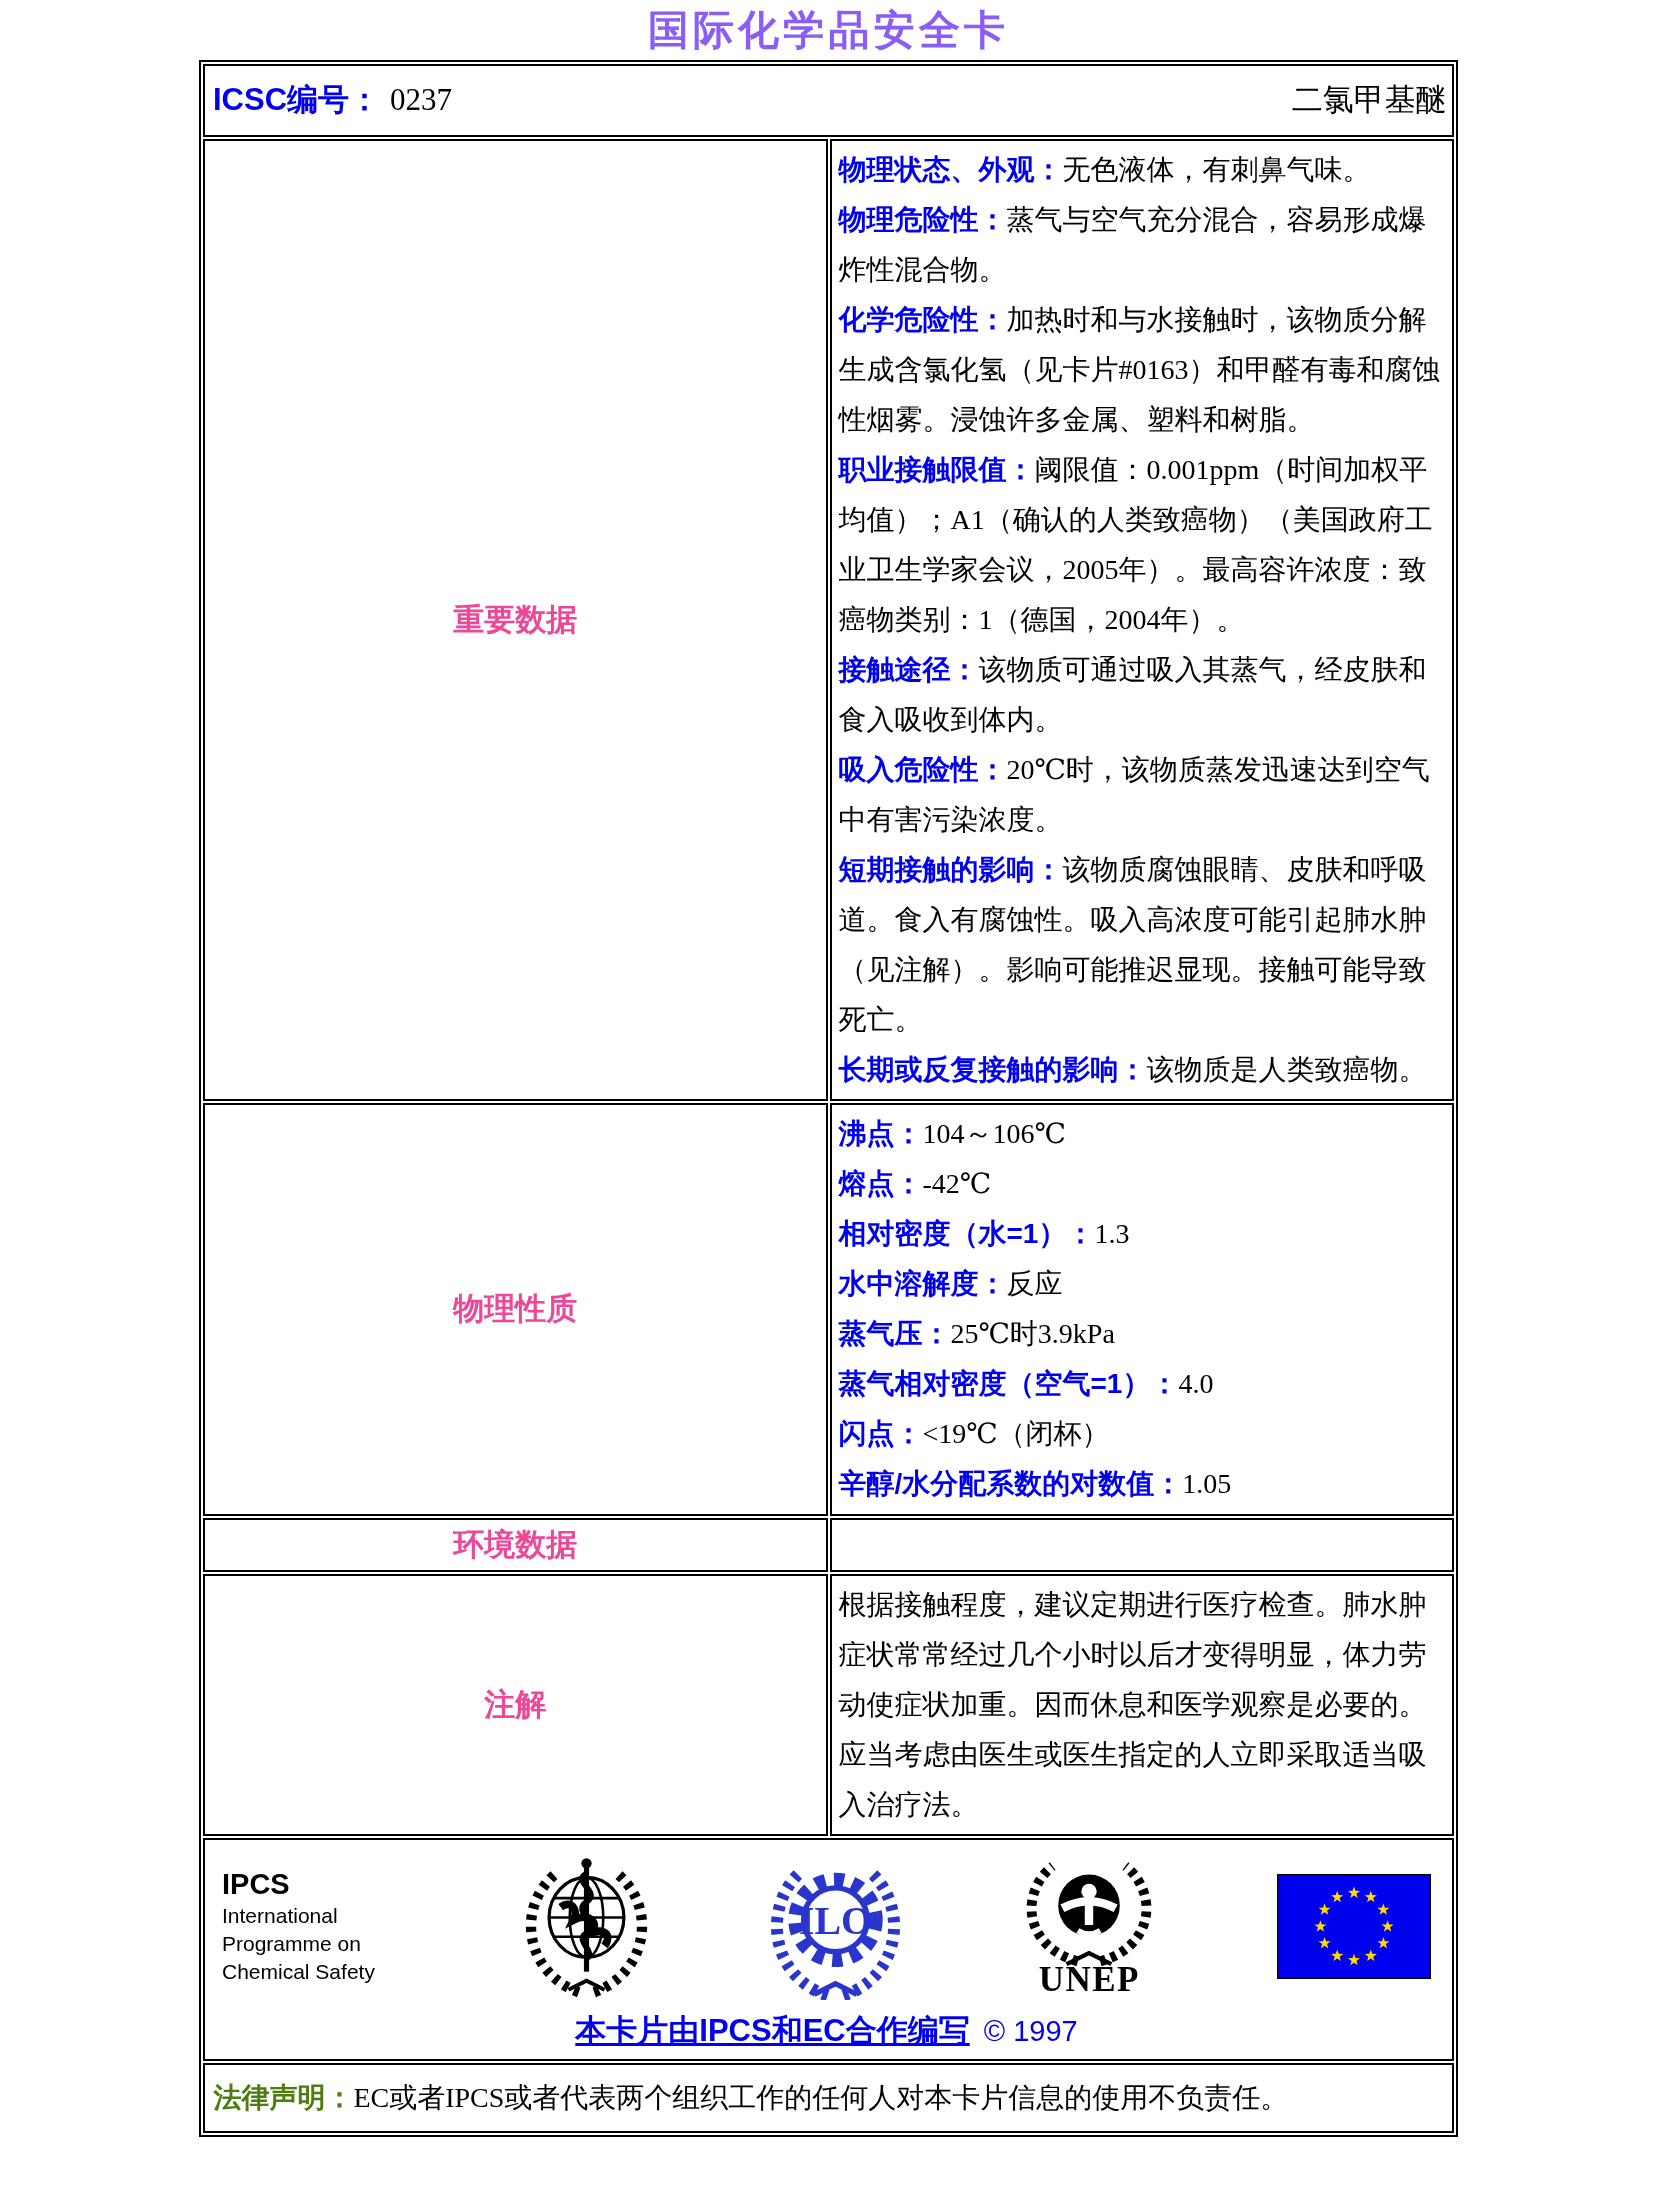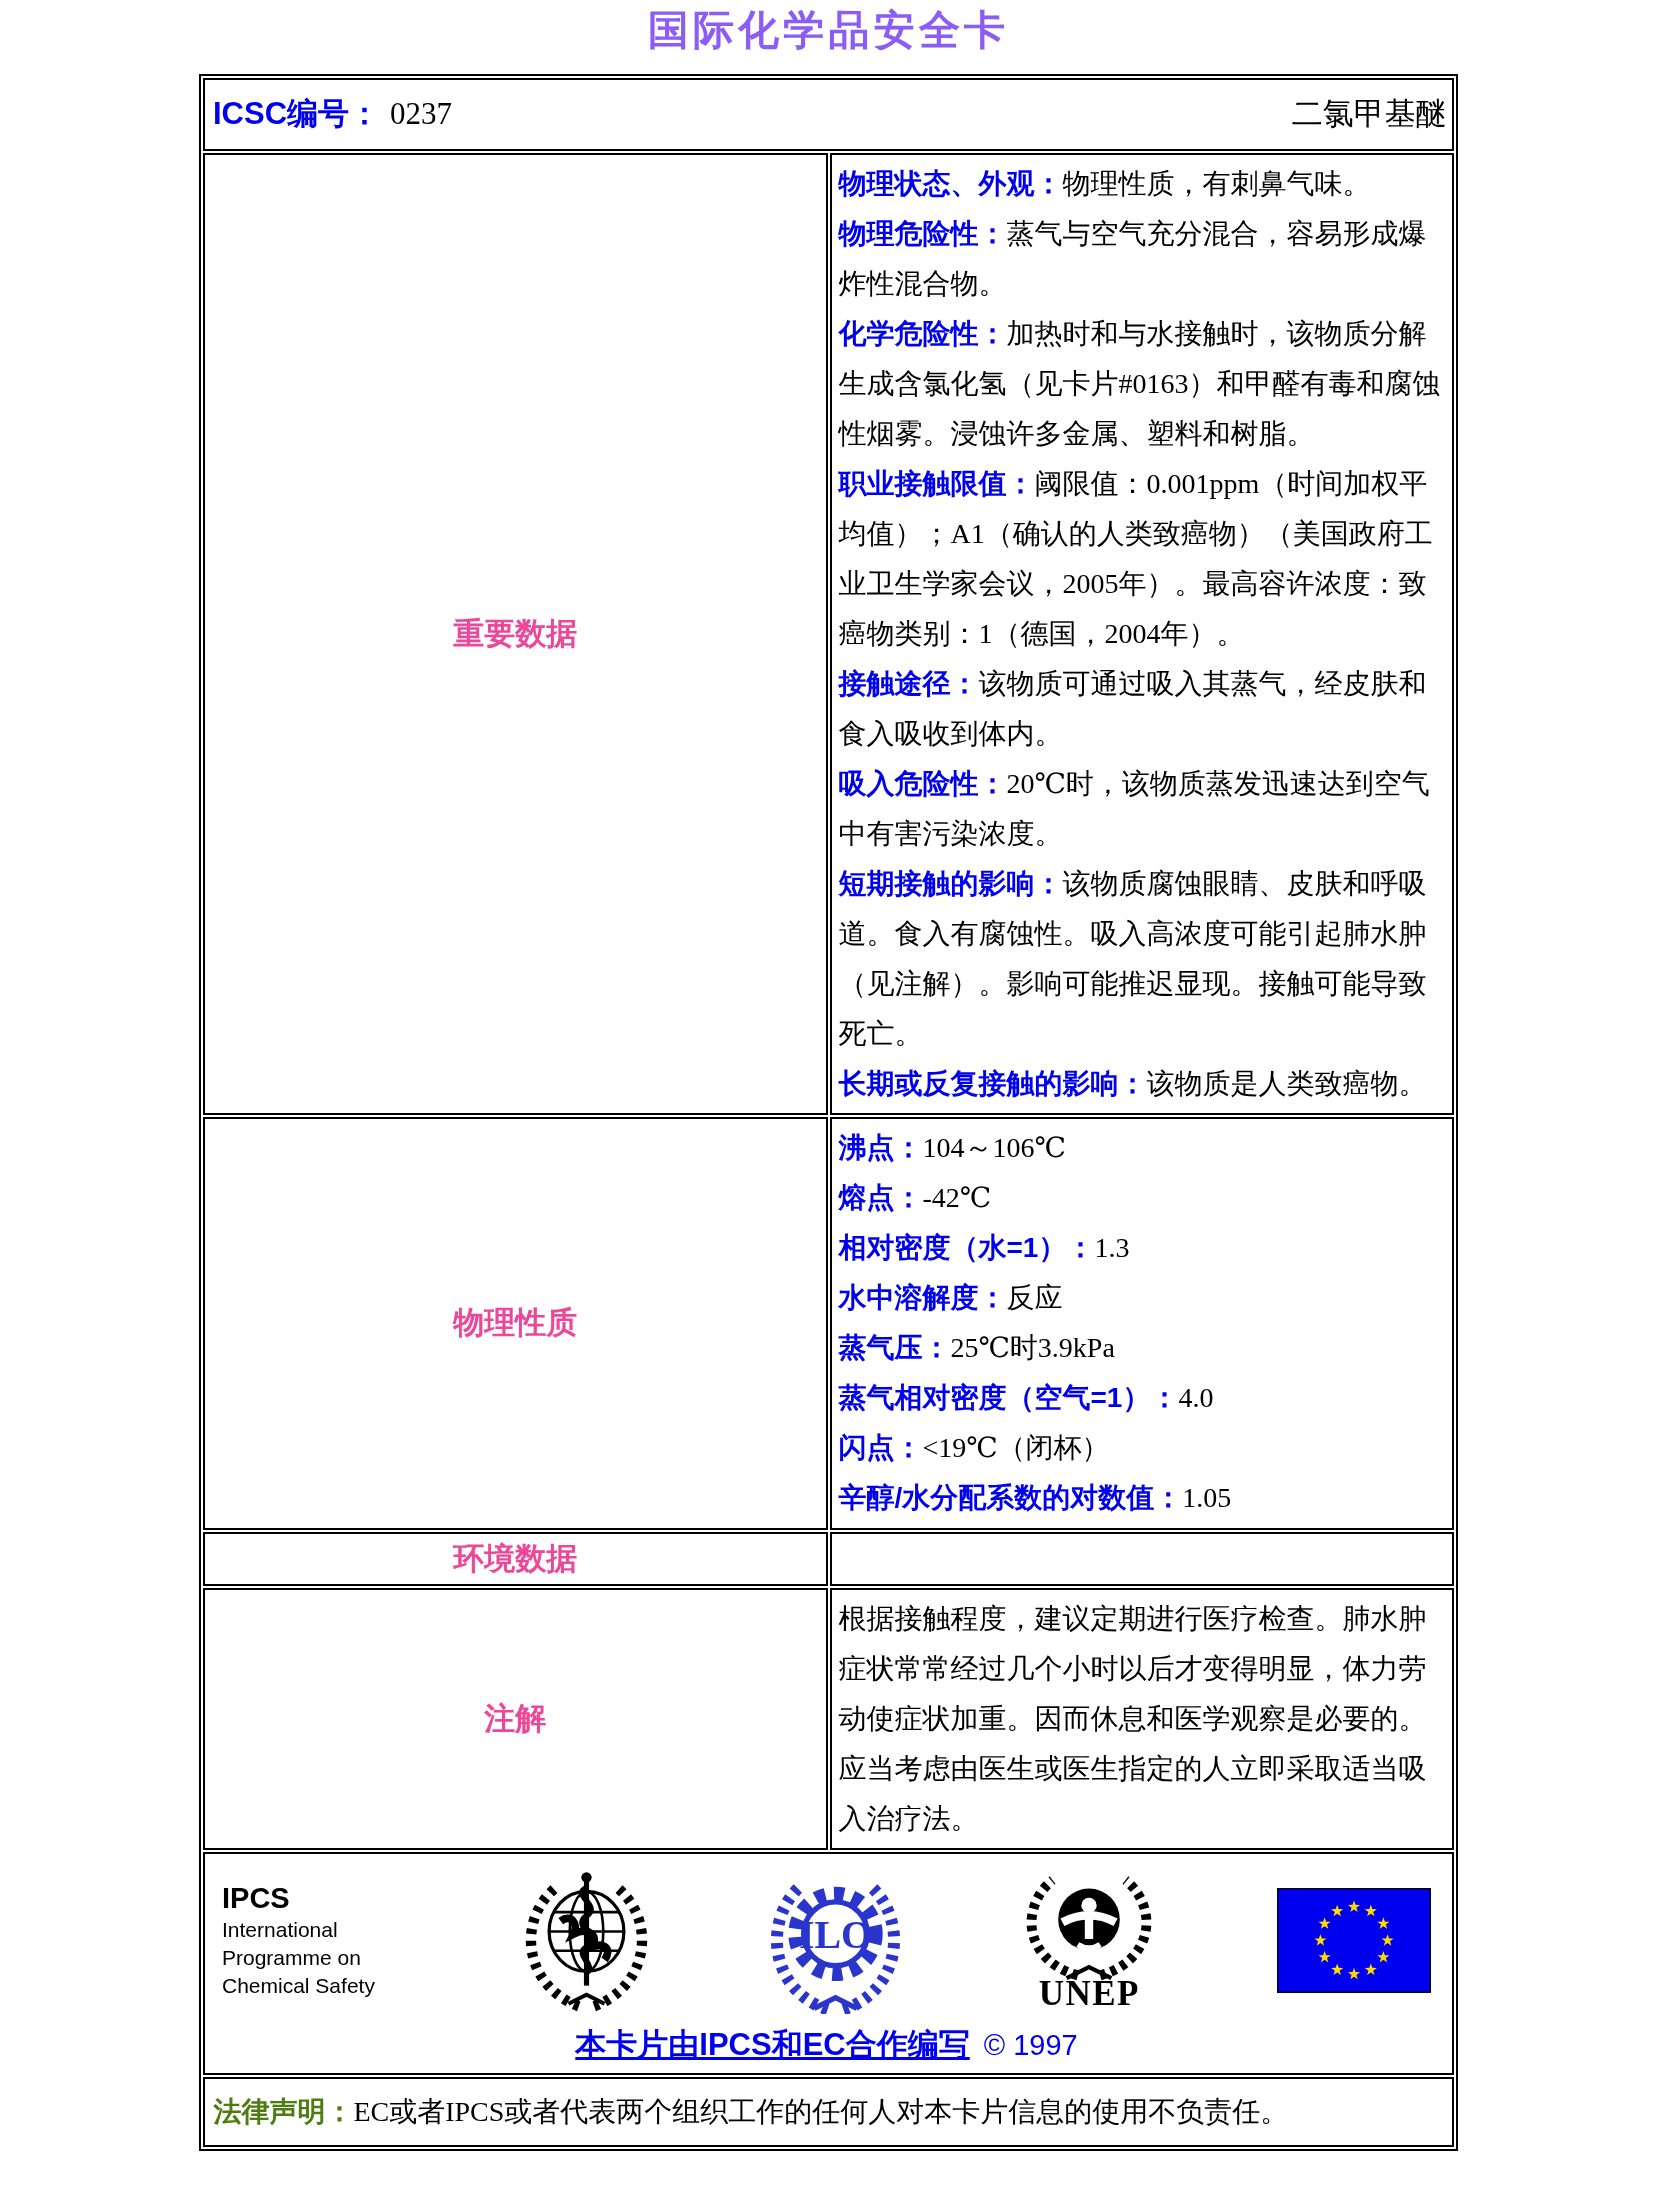--- a/index.html
+++ b/index.html
@@ -8,21 +8,21 @@
     font-family:"Liberation Serif","DejaVu Serif",serif;
     color:#000;
   }
   .page{width:1657px;min-height:2205px;position:relative;}
   .doc-title{
     text-align:center;color:#8b5cf6;font-weight:bold;
     font-size:41px;letter-spacing:4.2px;padding-top:2.8px;margin:0;
     font-family:"Liberation Serif","DejaVu Serif",serif;
   }
   table.card{
-    width:1259px;margin:16px auto 0 auto;
+    width:1259px;margin:2px auto 0 auto;
     border-collapse:separate;border-spacing:2.8px;
     border:2.1px solid #000;background:#fff;
     table-layout:fixed;
   }
   td{border:2.1px solid #000;vertical-align:middle;background:#fff;}
   td.label-cell{
     width:171px;text-align:center;
     color:#ec4899;font-weight:bold;font-size:31px;
     font-family:Liberation Mono, monospace;
     padding:4.2px 1.4px;
@@ -93,21 +93,21 @@
             <span class="icsc-num">0237</span>
           </span>
           <span class="chem-name">二氯甲基醚</span>
         </div>
       </td>
     </tr>
 
     <tr>
       <td class="label-cell">重要数据</td>
       <td class="content-cell">
-        <p><span class="inline-label">物理状态、外观：</span><span>物理性质，有刺鼻气味。</span></p>
+        <p><span class="inline-label">物理状态、外观：</span><span>无色液体，有刺鼻气味。</span></p>
         <p><span class="inline-label">物理危险性：</span><span>蒸气与空气充分混合，容易形成爆炸性混合物。</span></p>
         <p><span class="inline-label">化学危险性：</span><span>加热时和与水接触时，该物质分解生成含氯化氢（见卡片#0163）和甲醛有毒和腐蚀性烟雾。浸蚀许多金属、塑料和树脂。</span></p>
         <p><span class="inline-label">职业接触限值：</span><span>阈限值：0.001ppm（时间加权平均值）；A1（确认的人类致癌物）（美国政府工业卫生学家会议，2005年）。最高容许浓度：致癌物类别：1（德国，2004年）。</span></p>
         <p><span class="inline-label">接触途径：</span><span>该物质可通过吸入其蒸气，经皮肤和食入吸收到体内。</span></p>
         <p><span class="inline-label">吸入危险性：</span><span>20℃时，该物质蒸发迅速达到空气中有害污染浓度。</span></p>
         <p><span class="inline-label">短期接触的影响：</span><span>该物质腐蚀眼睛、皮肤和呼吸道。食入有腐蚀性。吸入高浓度可能引起肺水肿（见注解）。影响可能推迟显现。接触可能导致死亡。</span></p>
         <p><span class="inline-label">长期或反复接触的影响：</span><span>该物质是人类致癌物。</span></p>
       </td>
     </tr>
 

